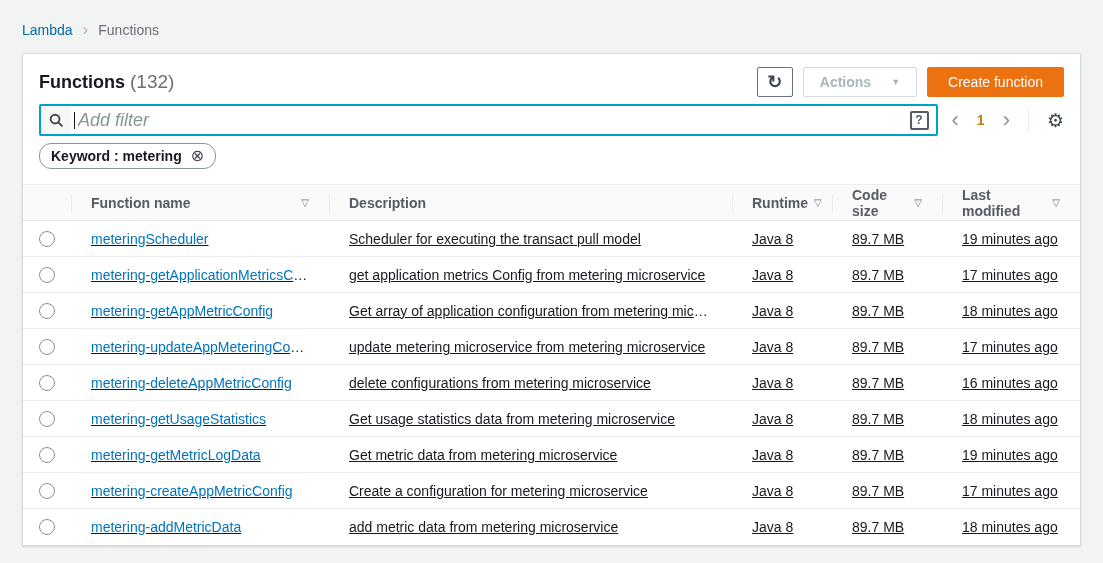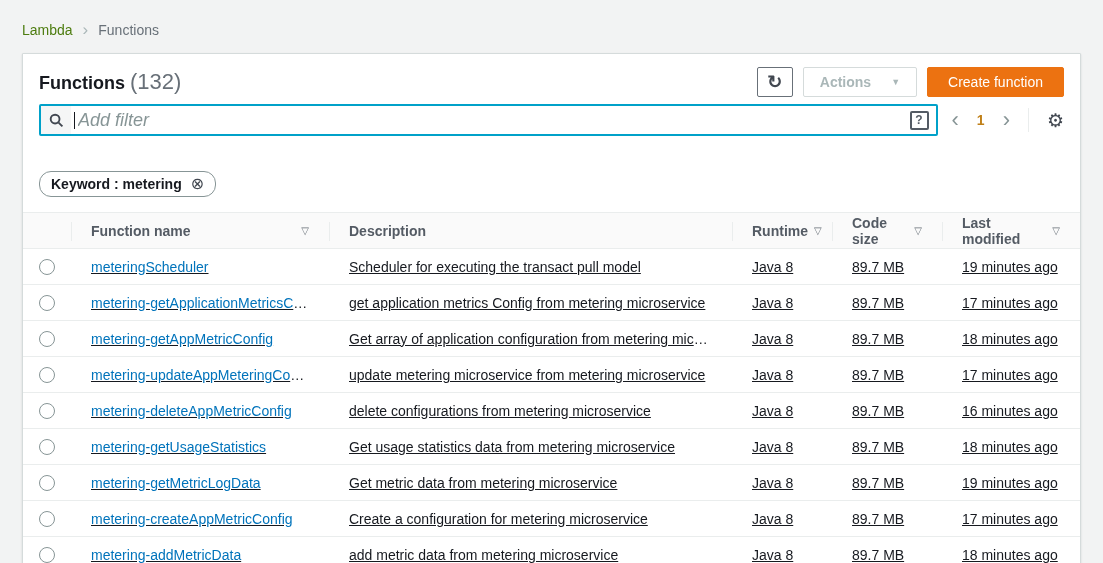--- a/index.html
+++ b/index.html
@@ -7,38 +7,38 @@
   body {
     background: #f2f3f3;
     font-family: "Liberation Sans", sans-serif;
     font-size: 14px;
     color: #16191f;
     overflow: hidden;
   }
 
   
   .breadcrumb { padding: 22px 22px 15px 22px; display: flex; align-items: center; gap: 10px; }
-  .crumb-link { color: #4d7c0f; text-decoration: none; cursor: pointer; }
+  .crumb-link { color: #0369a1; text-decoration: none; cursor: pointer; }
   .crumb-sep { color: #aab7b8; font-size: 17px; line-height: 14px; }
   .crumb-current { color: #687078; }
 
   
   .card {
     margin: 0 22px;
     background: #fff;
     border: 1px solid #d5dbdb;
     border-radius: 1px;
     box-shadow: 0 1px 2px rgba(0,28,36,.15);
   }
   .card-top { padding: 12px 16px 0 16px; }
 
   
   .title-row { display: flex; justify-content: space-between; align-items: center; height: 32px; }
   .page-title { font-size: 18px; font-weight: 700; color: #16191f; }
-  .page-count { font-size: 22px; font-weight: 400; color: #687078; margin-left: 5px; }
+  .page-count { font-size: 19px; font-weight: 400; color: #687078; margin-left: 5px; }
   .title-buttons { display: flex; gap: 10px; align-items: center; }
   .btn { height: 30px; border-radius: 2px; display: inline-flex; align-items: center; justify-content: center; cursor: pointer; background: #fff; font-size: 14px; }
   .btn-refresh { width: 36px; border: 1px solid #687078; color: #414750; font-size: 18px; font-weight: 700; }
   .btn-actions { border: 1px solid #d5dbdb; color: #aab7b8; font-weight: 700; padding: 0 16px; gap: 20px; cursor: default; }
   .btn-actions .caret { font-size: 9px; }
   .btn-create { background: #ec7211; border: 1px solid #ec7211; color: #fff; font-weight: 400; padding: 0 20px; }
 
   
   .filter-row { display: flex; align-items: center; margin-top: 6px; gap: 14px; }
   .filter-input { flex: 1; display: flex; align-items: center; height: 32px; border: 2px solid #00a1c9; border-radius: 2px; background: #fff; }
@@ -48,21 +48,21 @@
   .filter-input input::placeholder { font-style: italic; color: #879596; }
   .help-box { width: 19px; height: 19px; border: 2px solid #545b64; border-radius: 2px; display: flex; align-items: center; justify-content: center; font-size: 12px; font-weight: 700; color: #545b64; margin-right: 7px; cursor: pointer; }
   .pager { display: flex; align-items: center; gap: 18px; }
   .page-arrow { color: #879596; font-size: 22px; line-height: 20px; cursor: pointer; background: none; border: none; font-family: "Liberation Sans", sans-serif; }
   .page-num { color: #c08019; font-weight: 700; font-size: 14px; cursor: pointer; }
   .pager-divider { width: 1px; height: 24px; background: #eaeded; }
   .btn-gear { border: none; background: none; font-size: 19px; color: #414750; cursor: pointer; line-height: 19px; }
 
   
   .chip-row { margin-top: 7px; }
-  .chip { display: inline-flex; align-items: center; gap: 9px; border: 1px solid #879596; border-radius: 12px; padding: 4px 11px; font-weight: 700; color: #16191f; background: #fff; margin-top: 28px; }
+  .chip { display: inline-flex; align-items: center; gap: 9px; border: 1px solid #879596; border-radius: 12px; padding: 4px 11px; font-weight: 700; color: #16191f; background: #fff; }
   .chip-x { font-size: 16px; font-weight: 400; cursor: pointer; color: #414750; line-height: 14px; }
 
   
   .table { margin-top: 15px; }
   .thead, .trow { display: grid; grid-template-columns: 48px 258px 1fr 100px 110px 138px; align-items: center; }
   .thead { height: 37px; background: #fafafa; border-top: 1px solid #eaeded; border-bottom: 1px solid #eaeded; font-weight: 700; color: #545b64; }
   .th { position: relative; padding: 0 20px; display: flex; align-items: center; gap: 6px; height: 100%; cursor: pointer; }
   .th:not(:first-child)::before { content: ""; position: absolute; left: 0; top: 9px; height: 19px; width: 1px; background: #eaeded; }
   .th-name { justify-content: space-between; }
   .sort-icon { color: #687078; font-size: 10px; font-weight: 400; }

